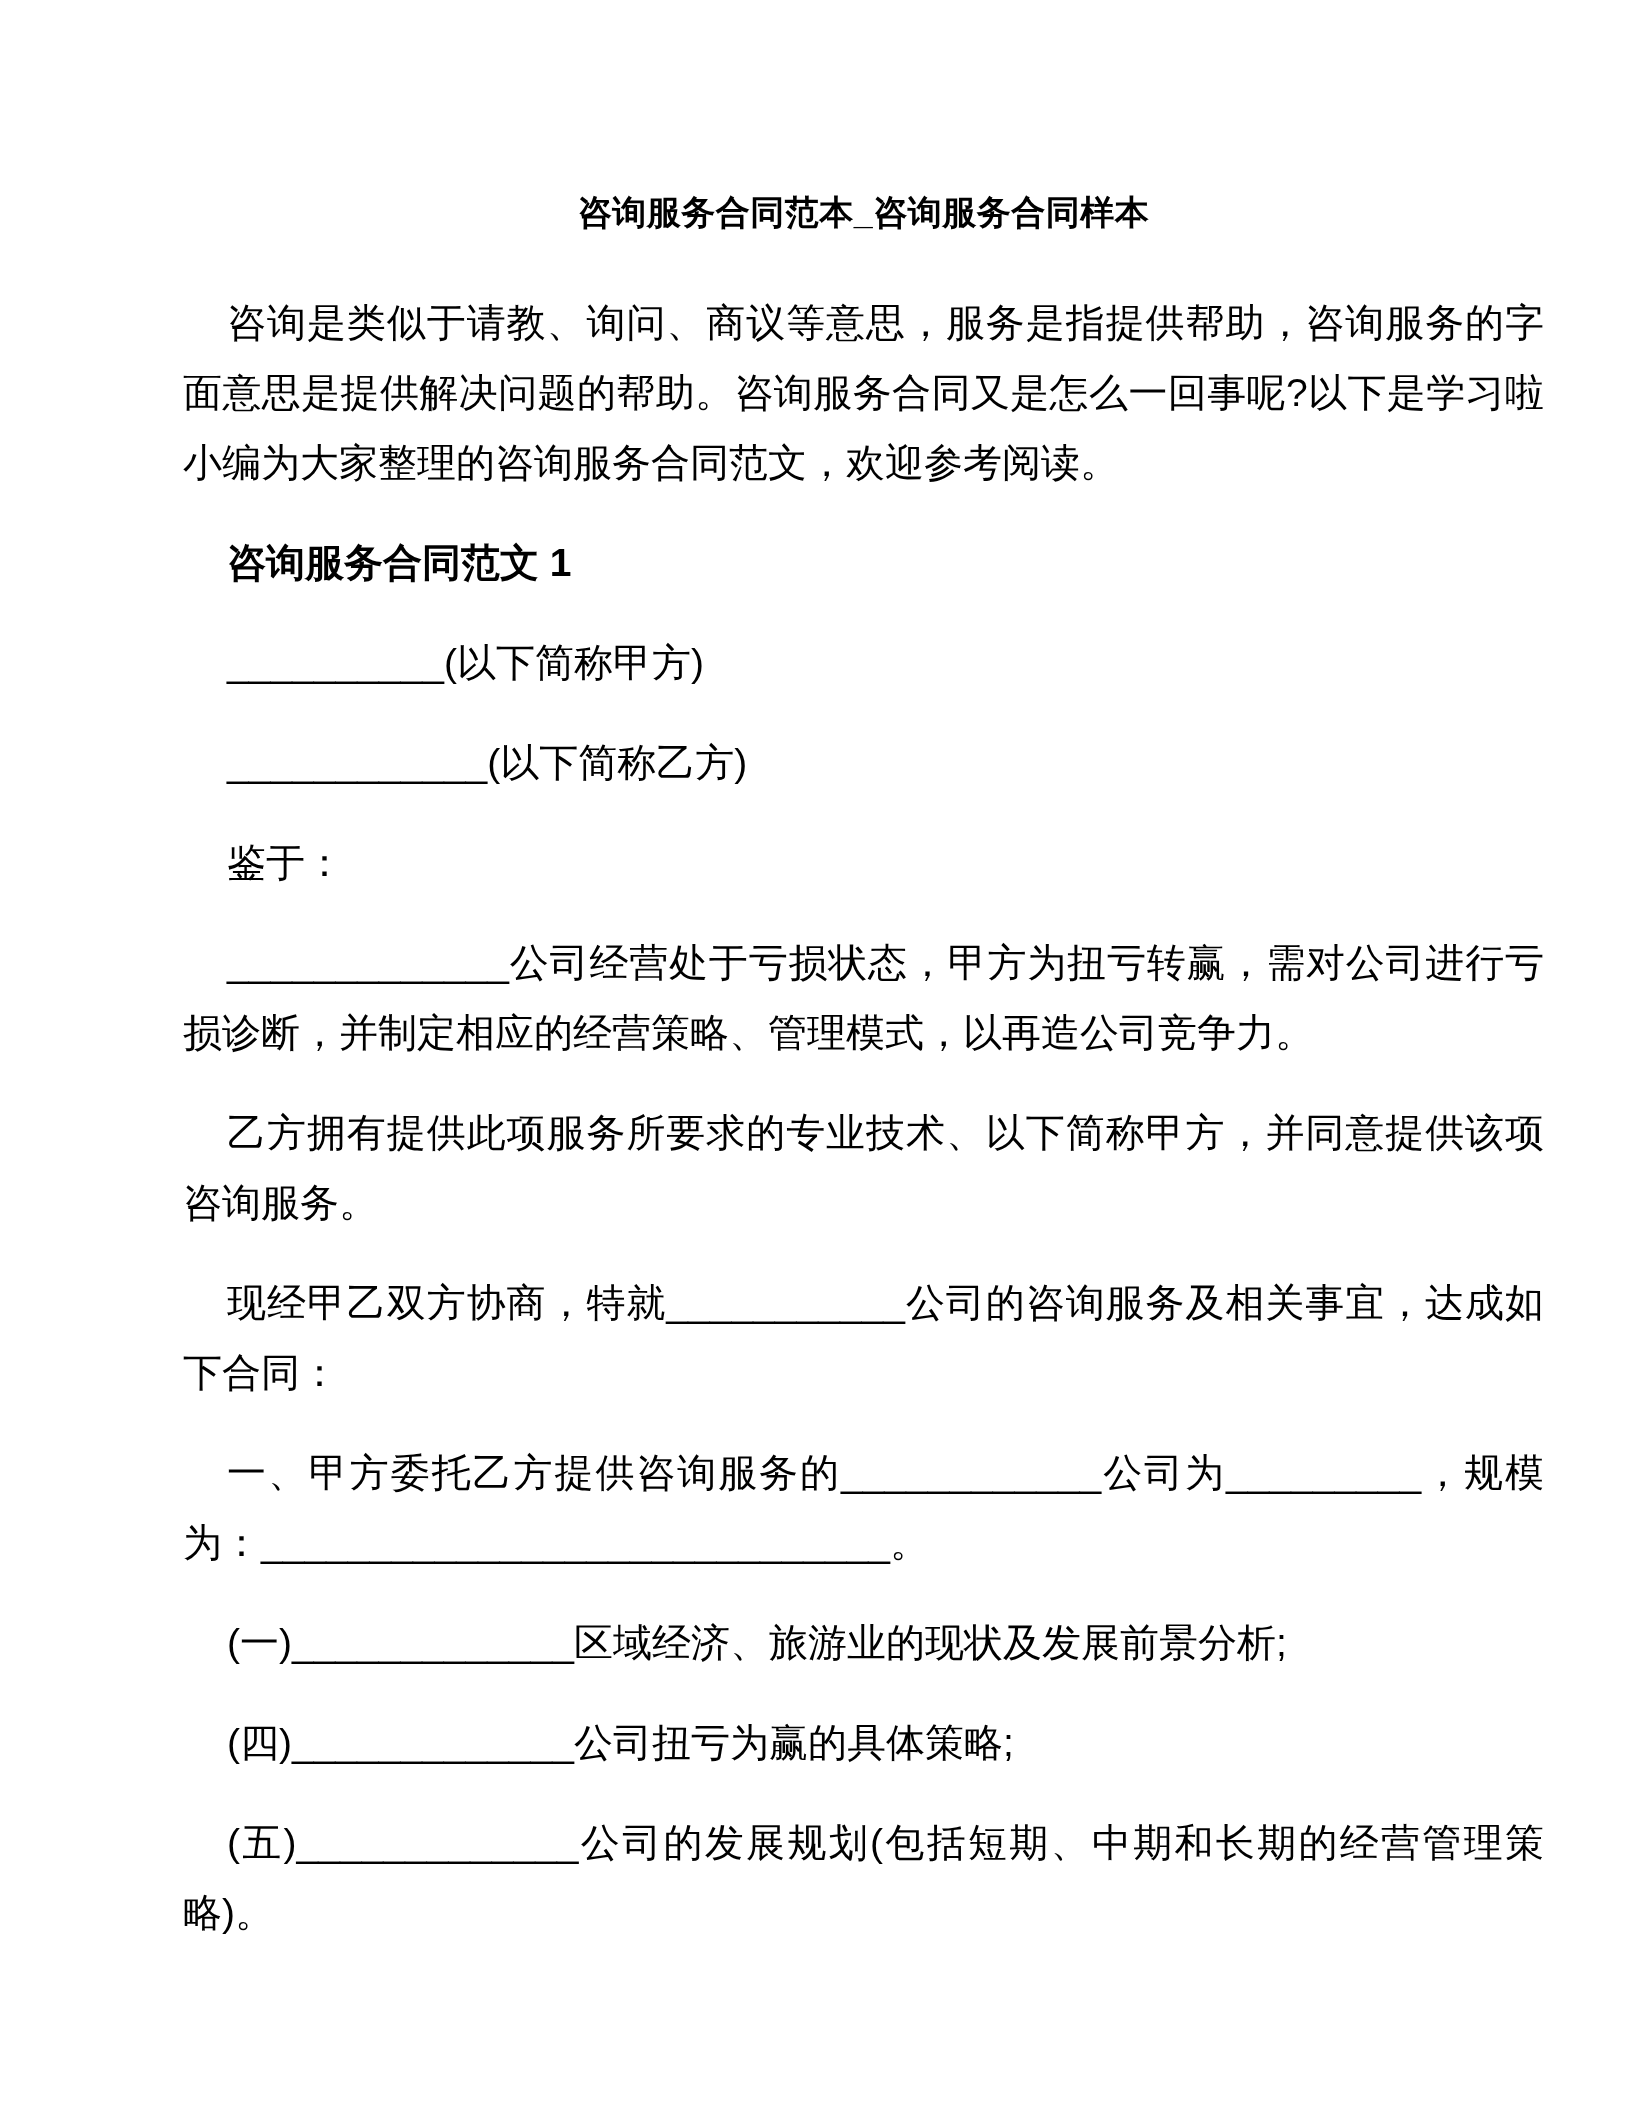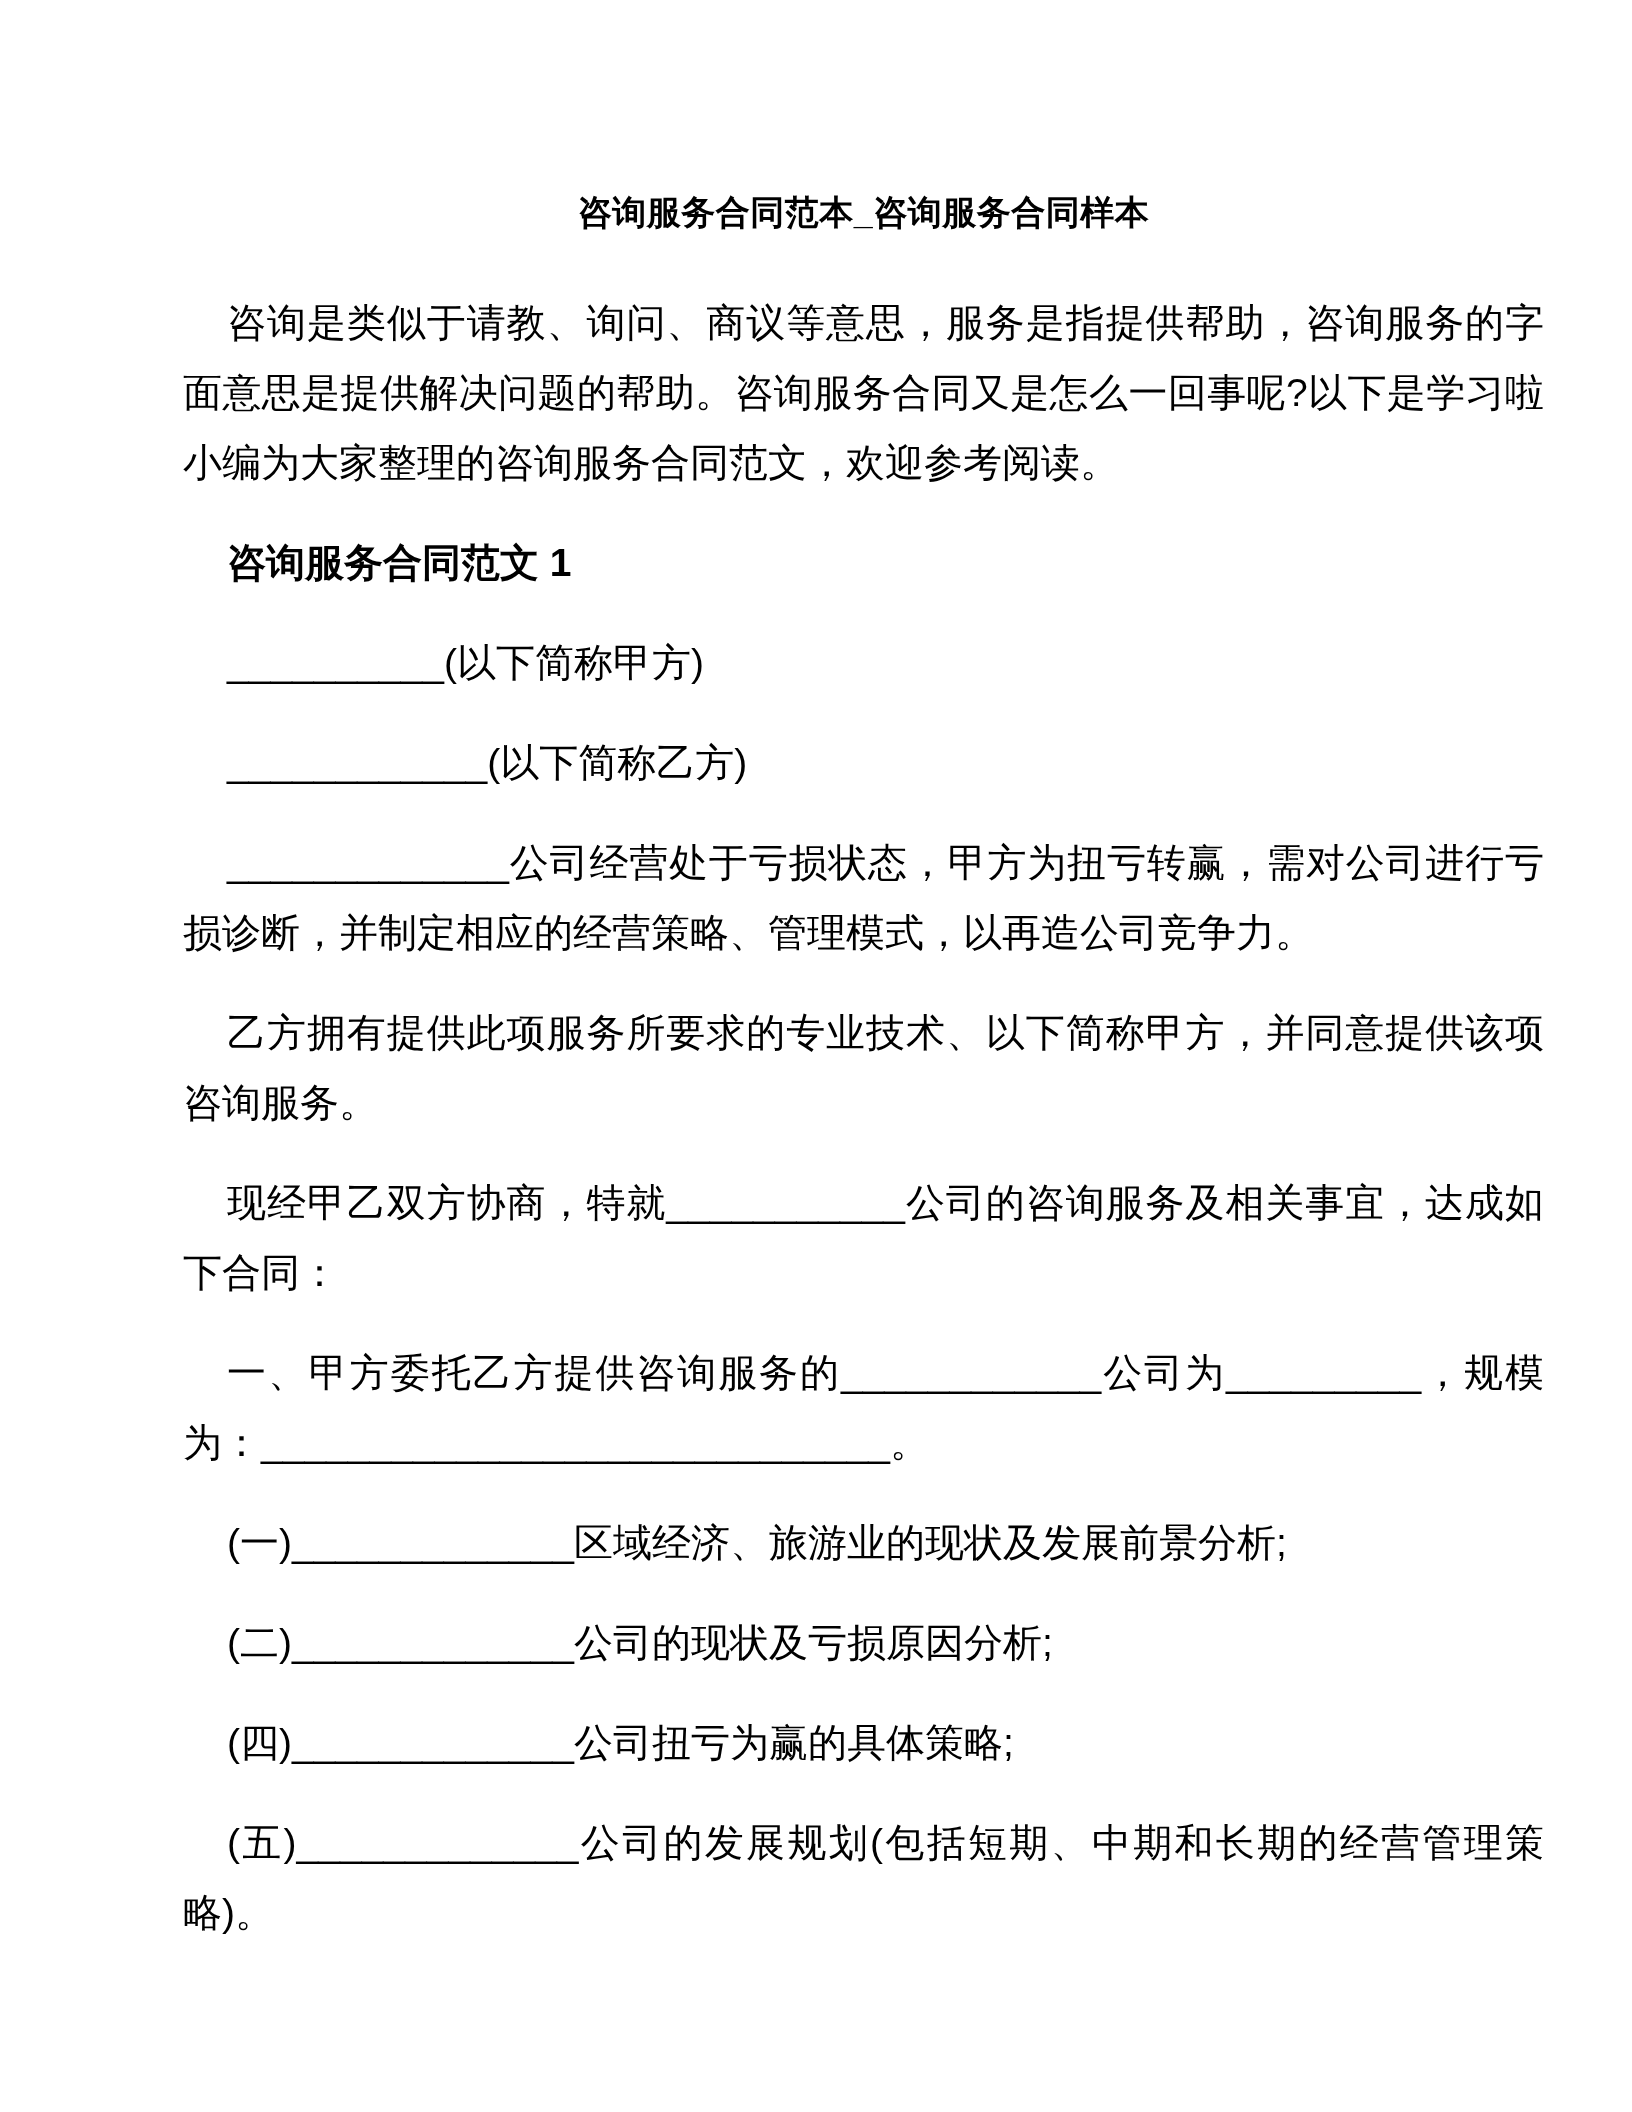--- a/index.html
+++ b/index.html
@@ -47,32 +47,32 @@
   <h1 class="doc-title">咨询服务合同范本_咨询服务合同样本</h1>
 
   <p class="para">咨询是类似于请教、询问、商议等意思，服务是指提供帮助，咨询服务的字面意思是提供解决问题的帮助。咨询服务合同又是怎么一回事呢?以下是学习啦小编为大家整理的咨询服务合同范文，欢迎参考阅读。</p>
 
   <p class="para bold">咨询服务合同范文 1</p>
 
   <p class="para">__________(以下简称甲方)</p>
 
   <p class="para">____________(以下简称乙方)</p>
 
+  <p class="para">鉴于：</p>
 
   <p class="para">_____________公司经营处于亏损状态，甲方为扭亏转赢，需对公司进行亏损诊断，并制定相应的经营策略、管理模式，以再造公司竞争力。</p>
 
   <p class="para">乙方拥有提供此项服务所要求的专业技术、以下简称甲方，并同意提供该项咨询服务。</p>
 
   <p class="para">现经甲乙双方协商，特就___________公司的咨询服务及相关事宜，达成如下合同：</p>
 
   <p class="para">一、甲方委托乙方提供咨询服务的____________公司为_________，规模为：_____________________________。</p>
 
 
   <p class="para">(一)_____________区域经济、旅游业的现状及发展前景分析;</p>
 
-  <p class="para">(二)_____________公司的现状及亏损原因分析;</p>
 
 
   <p class="para">(四)_____________公司扭亏为赢的具体策略;</p>
 
   <p class="para">(五)_____________公司的发展规划(包括短期、中期和长期的经营管理策略)。</p>
 
 </div>
 
 </body></html>

